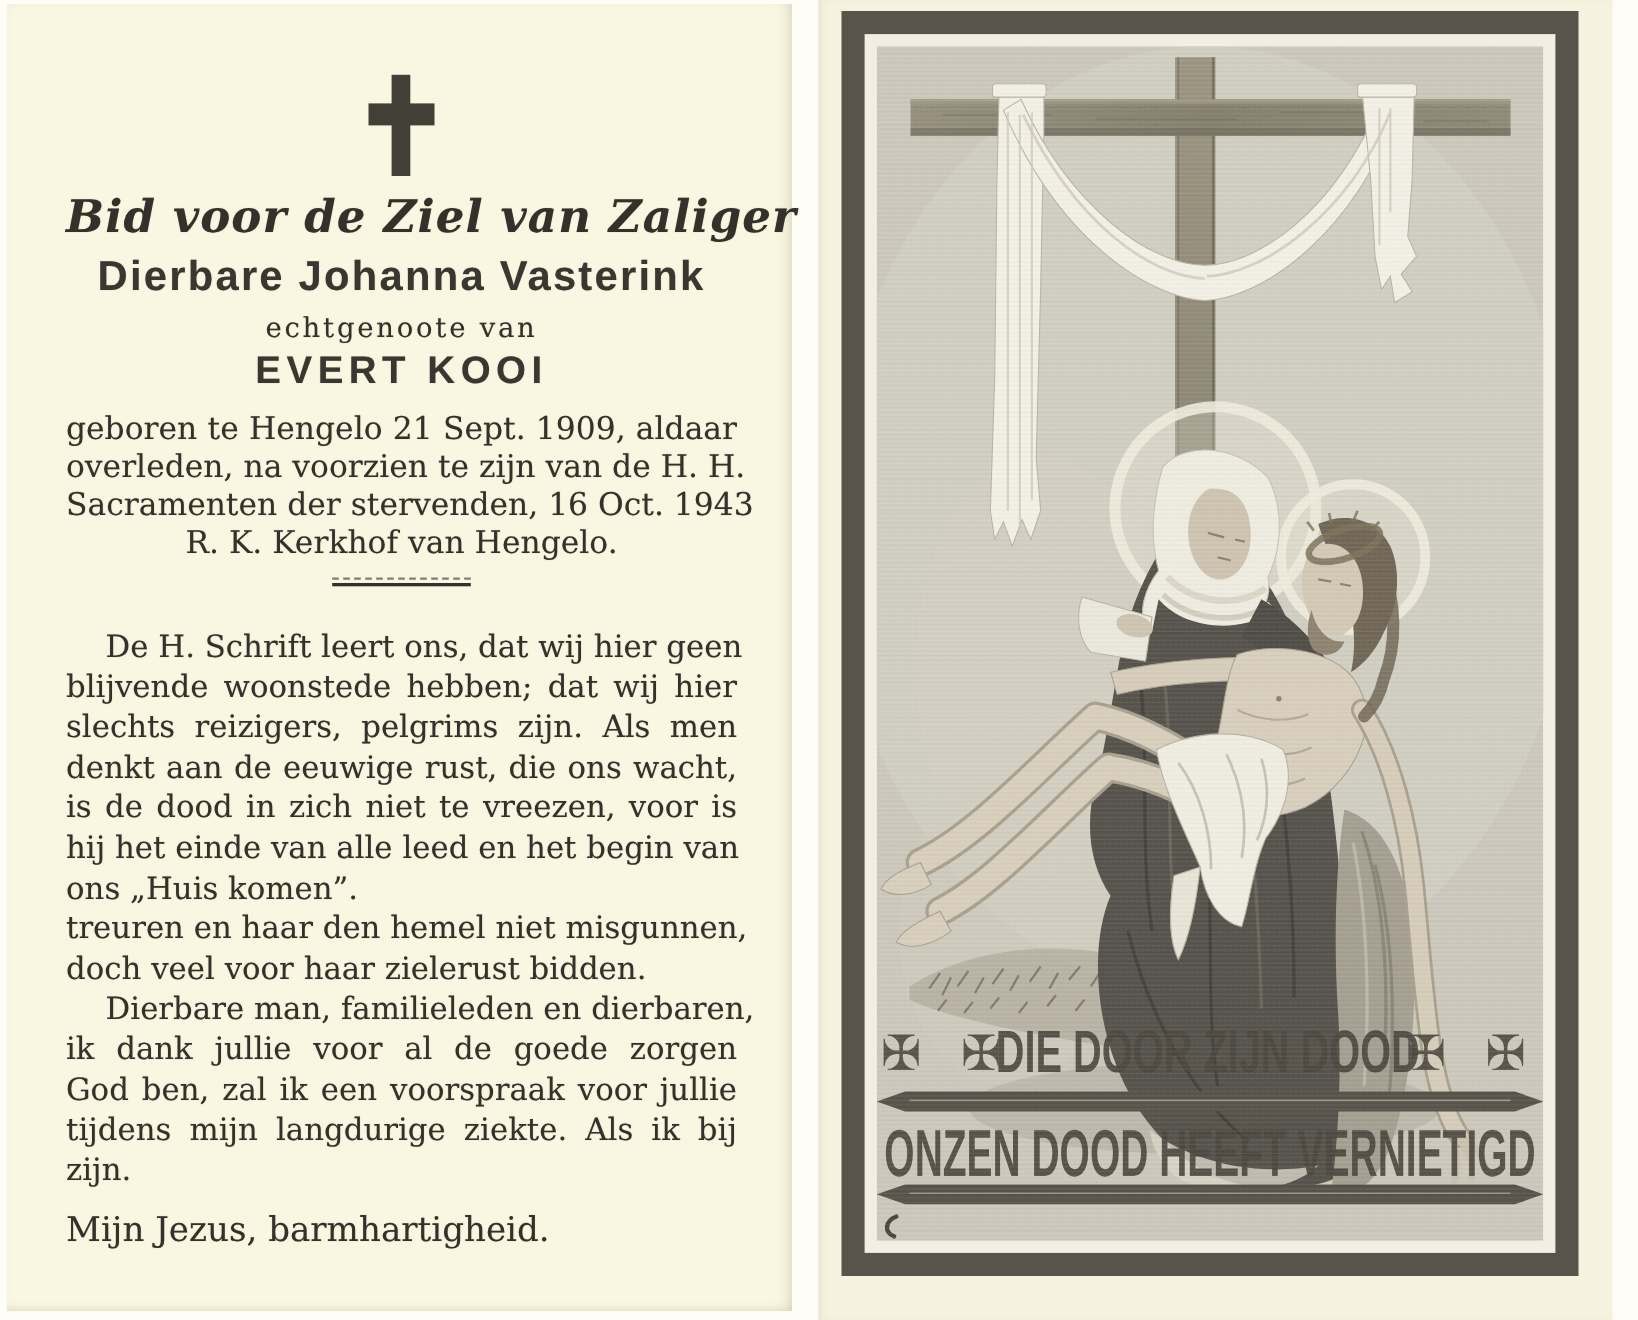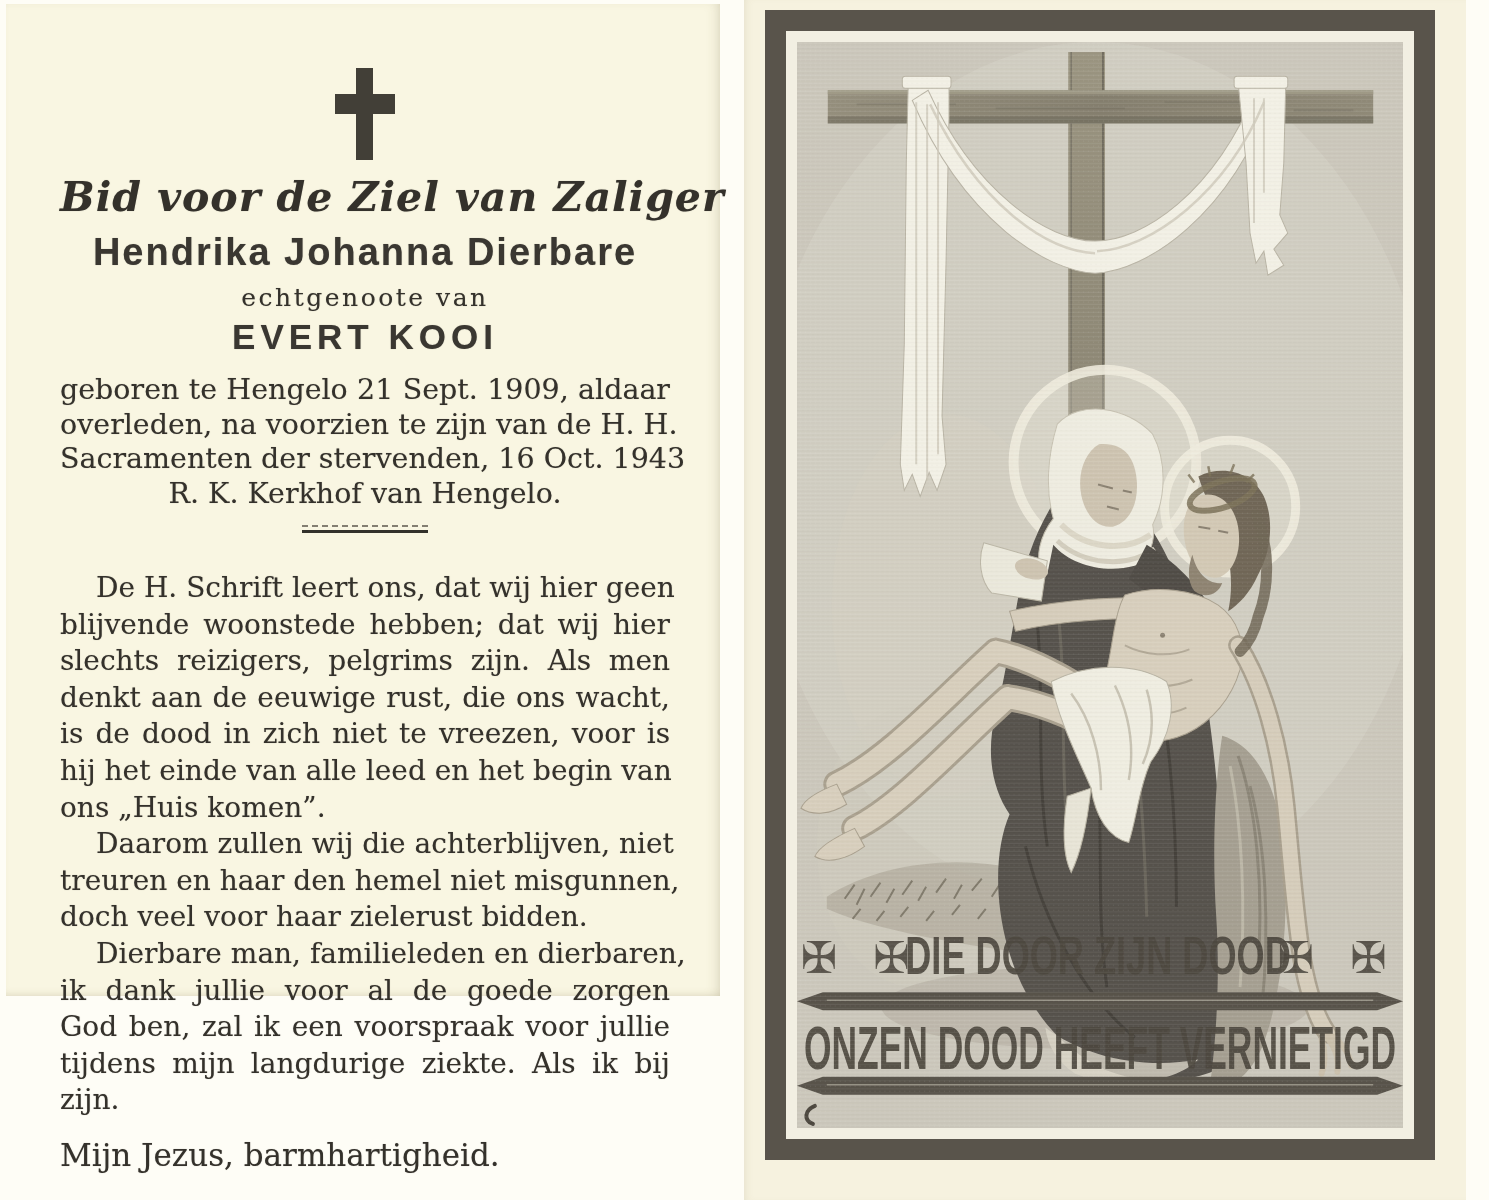--- a/index.html
+++ b/index.html
@@ -1,21 +1,21 @@
 <!DOCTYPE html>
 <html><head>
 <meta charset="utf-8">
 <style>
   html,body{margin:0;padding:0;background:#fefdf6;overflow:hidden;}
   body{width:1489px;height:1200px;position:relative;font-family:"DejaVu Serif",serif;}
 
   .card{position:absolute;}
 
   
-  #left-card{left:6px;top:4px;width:714px;height:992px;background:#f9f6e2;
+  #left-card{left:6px;top:4px;width:714px;height:1188px;background:#f9f6e2;
     color:#34312b;box-shadow:inset -8px 0 14px -8px rgba(110,100,60,.28), inset 0 -6px 10px -6px rgba(110,100,60,.18);}
   #left-content{padding:64px 50px 0 54px;}
   .t{text-shadow:0 0 1px rgba(52,49,43,.35);}
 
   .mem-cross{position:relative;width:60px;height:92px;margin:0 auto 10px auto;}
   .mem-cross .v{position:absolute;left:21px;top:0;width:17px;height:92px;background:#423f37;}
   .mem-cross .h{position:absolute;left:0;top:26px;width:60px;height:20px;background:#423f37;}
 
   .headline{font-style:italic;font-weight:600;font-size:41px;line-height:54px;text-align:center;letter-spacing:1px;white-space:nowrap;}
   .deceased-name{font-family:"Liberation Sans",sans-serif;font-weight:700;font-size:38px;line-height:56px;text-align:center;letter-spacing:2px;white-space:nowrap;color:#3a3731;}
@@ -47,21 +47,21 @@
 
 <div class="card" id="left-card">
   <div id="left-content">
 
     <div class="mem-cross">
       <div class="v"></div>
       <div class="h"></div>
     </div>
 
     <div class="headline t">Bid voor de Ziel van Zaliger</div>
-    <div class="deceased-name t">Hendrika Johanna Dierbare</div>
+    <div class="deceased-name t">Dierbare Johanna Vasterink</div>
     <div class="relation t">echtgenoote van</div>
     <div class="spouse t">EVERT KOOI</div>
 
     <div class="vitals">
       <div class="vline t">geboren te Hengelo 21 Sept. 1909, aldaar</div>
       <div class="vline t">overleden, na voorzien te zijn van de H. H.</div>
       <div class="vline t">Sacramenten der stervenden, 16 Oct. 1943</div>
       <div class="vline center t">R. K. Kerkhof van Hengelo.</div>
     </div>
 
@@ -69,21 +69,20 @@
 
     <div class="bodytext">
       <div class="bline indent t">De H. Schrift leert ons, dat wij hier geen</div>
       <div class="bline t">blijvende woonstede hebben; dat wij hier</div>
       <div class="bline t">slechts reizigers, pelgrims zijn. Als men</div>
       <div class="bline t">denkt aan de eeuwige rust, die ons wacht,</div>
       <div class="bline t">is de dood in zich niet te vreezen, voor is</div>
       <div class="bline t">hij het einde van alle leed en het begin van</div>
       <div class="bline last t">ons „Huis komen”.</div>
 
-      <div class="bline indent t">Daarom zullen wij die achterblijven, niet</div>
       <div class="bline t">treuren en haar den hemel niet misgunnen,</div>
       <div class="bline last t">doch veel voor haar zielerust bidden.</div>
 
       <div class="bline indent t">Dierbare man, familieleden en dierbaren,</div>
       <div class="bline t">ik dank jullie voor al de goede zorgen</div>
       <div class="bline t">God ben, zal ik een voorspraak voor jullie</div>
       <div class="bline t">tijdens mijn langdurige ziekte. Als ik bij</div>
       <div class="bline last t">zijn.</div>
     </div>
 

